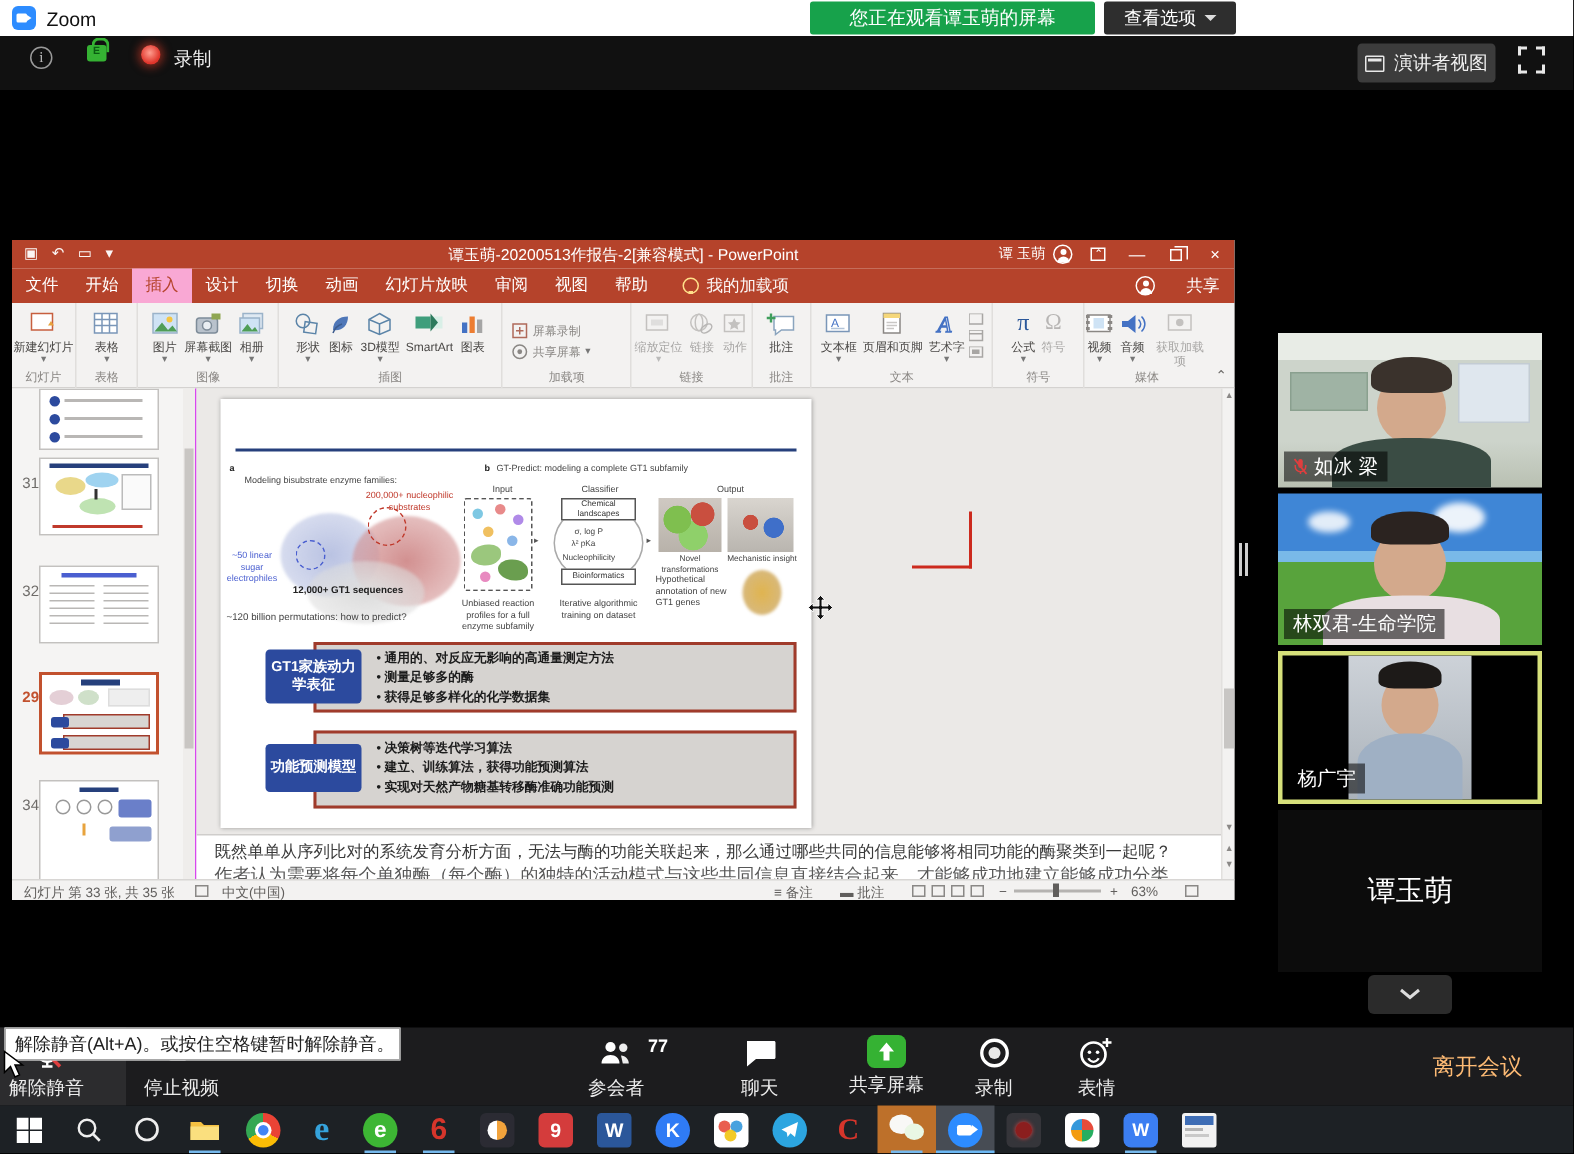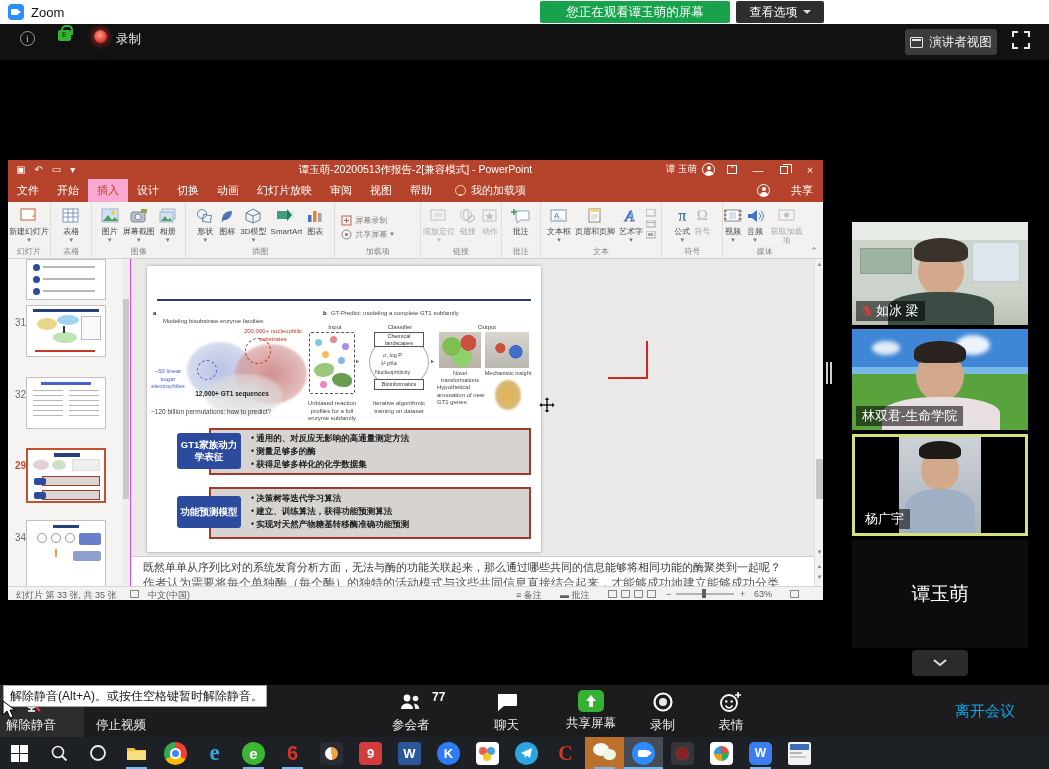--- a/index.html
+++ b/index.html
@@ -106,21 +106,21 @@
 .tile{position:absolute;left:852px;width:176px;background:#0c0c0c;overflow:hidden}
 .nametag{position:absolute;left:4px;bottom:4px;background:rgba(0,0,0,.55);color:#fff;font-size:13px;padding:1px 6px;display:flex;align-items:center;gap:4px;white-space:nowrap}
 .face{position:absolute;border-radius:50%}
 .bodysh{position:absolute;border-radius:45% 45% 0 0}
 #chevbtn{left:912px;top:650px;width:56px;height:26px;background:#2b2b2b;border-radius:4px;display:flex;align-items:center;justify-content:center}
 
 #tooltip{left:3px;top:685px;width:264px;height:22px;background:#fff;border:1px solid #a8a8a8;font-size:12px;color:#222;line-height:20px;padding:0 6px;z-index:6;white-space:nowrap;overflow:hidden}
 #toolbar{left:0;top:685px;width:1049px;height:52px;background:#1c1c1e}
 .tbtn{position:absolute;top:690px;display:flex;flex-direction:column;align-items:center;gap:3px;color:#ececec;font-size:12.5px;z-index:5}
 .chev{position:absolute;top:697px;color:#bbb;font-size:9px;z-index:5}
-#leave{position:absolute;left:955px;top:702px;color:#0ea5e9;font-size:15px;z-index:5}
+#leave{position:absolute;left:955px;top:702px;color:#fdba74;font-size:15px;z-index:5}
 .cnt{position:absolute;color:#fff;font-size:12px;font-weight:bold}
 
 #taskbar{left:0;top:737px;width:1049px;height:32px;background:#1d2125;display:flex;z-index:7}
 .slot{position:relative;width:39px;height:32px;display:flex;align-items:center;justify-content:center}
 .slot.open:after{content:"";position:absolute;bottom:0;left:9px;width:21px;height:2.5px;background:#76b9ed}
 .slot.active{background:#474c54}
 .slot.active:after{content:"";position:absolute;bottom:0;left:0;width:39px;height:2.5px;background:#6cb8f4}
 .slot.attn{background:#bd702a}
 .ti{width:23px;height:23px;border-radius:4px;display:flex;align-items:center;justify-content:center;font-weight:bold}
 .cursor{z-index:9}

